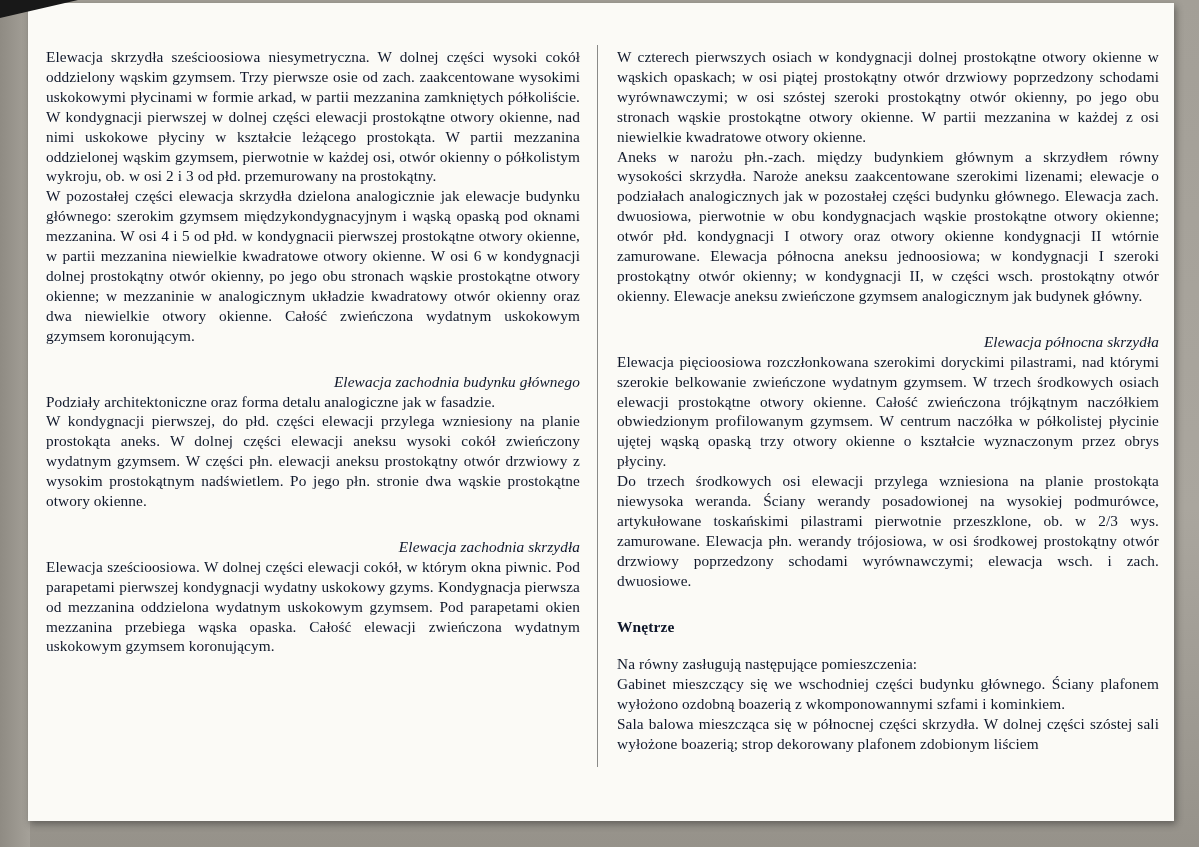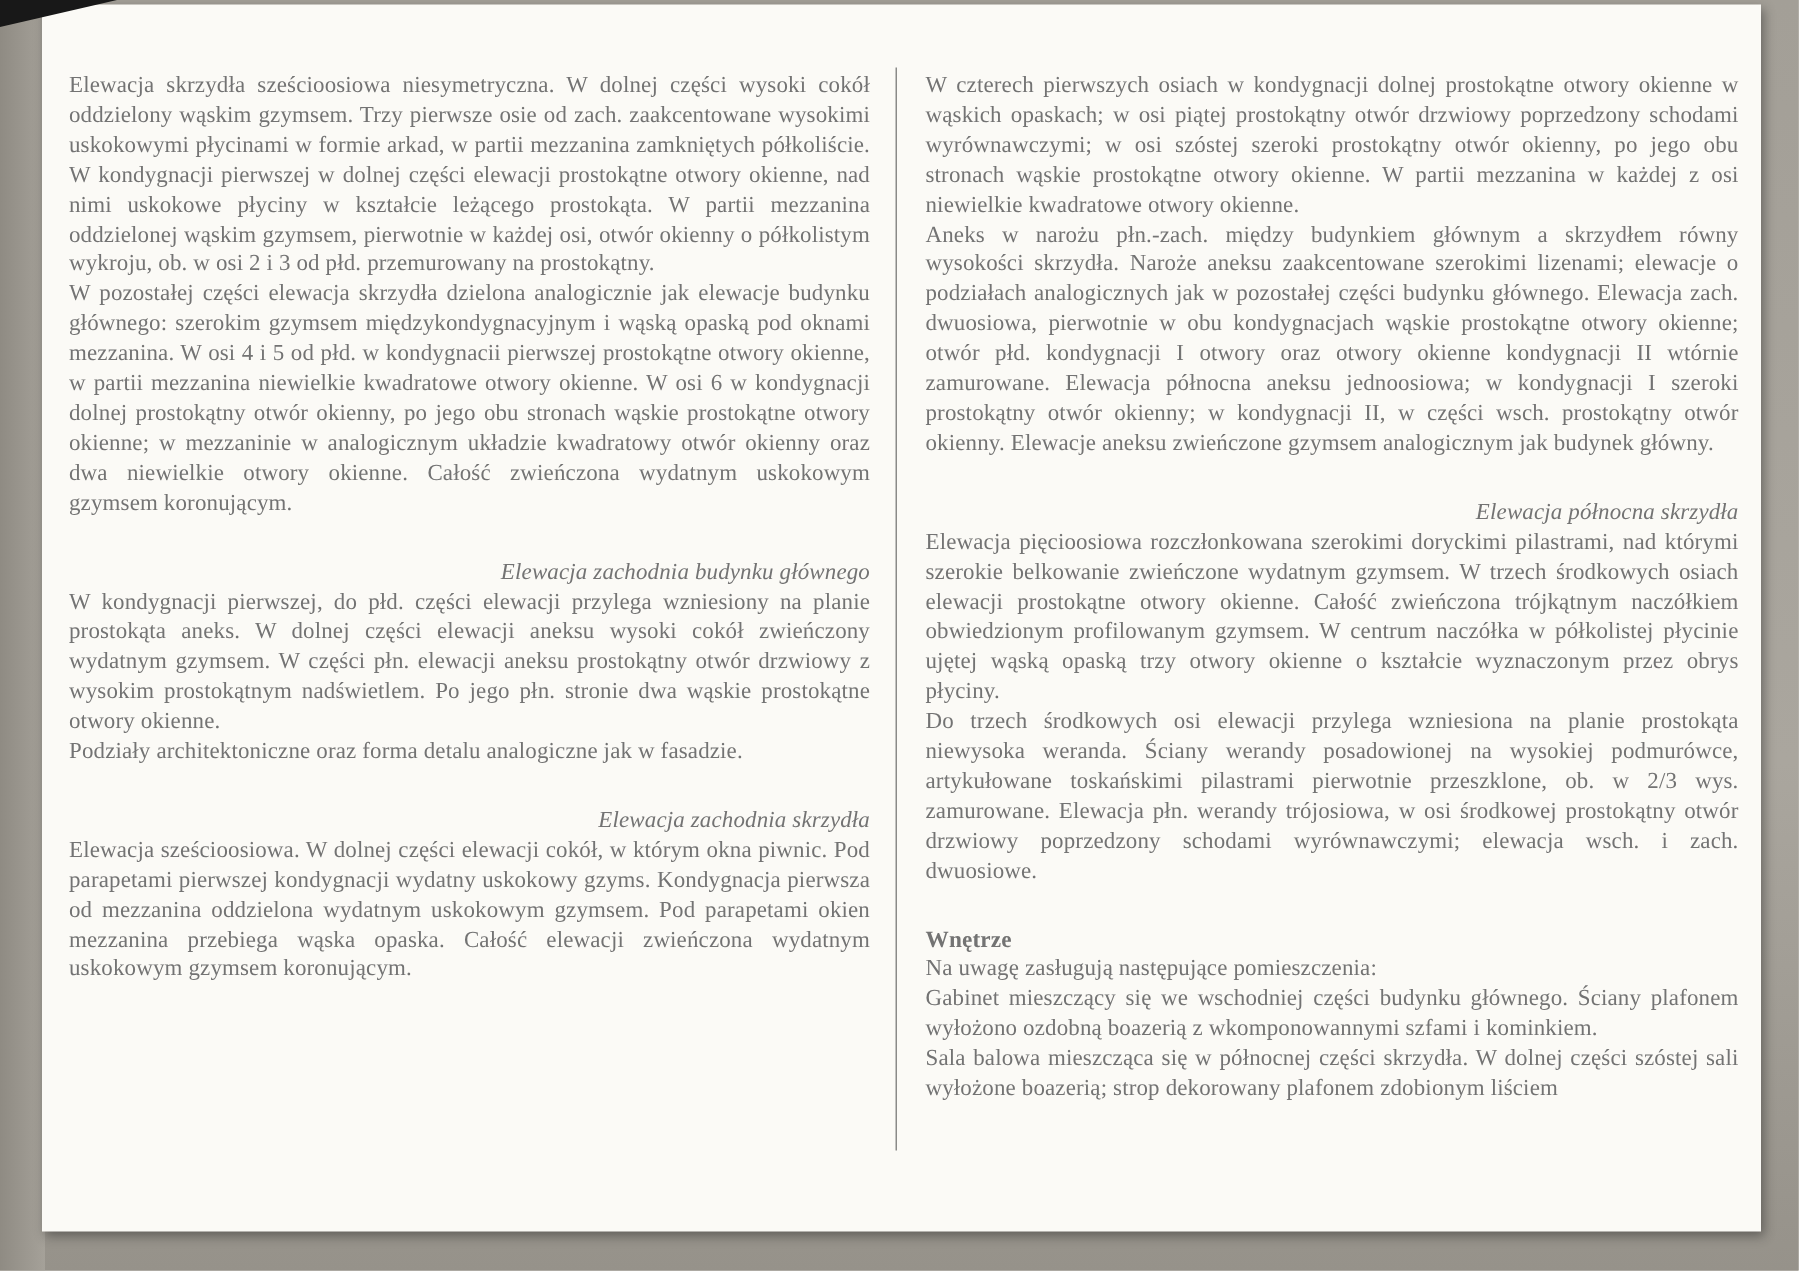--- a/index.html
+++ b/index.html
@@ -44,74 +44,74 @@
     position: absolute;
     left: 569px;
     top: 42px;
     width: 1px;
     height: 722px;
     background: #8a8a88;
   }
   .col {
     position: absolute;
     top: 44px;
-    color: #737373;
+    color: #0f172a;
     font-size: 15.3px;
     line-height: 19.9px;
     text-align: justify;
     letter-spacing: 0.1px;
   }
   .col-left  { left: 18px;  width: 534px; }
   .col-right { left: 589px; width: 542px; }
   .para {
     margin: 0;
     text-align: justify;
   }
   .heading-italic {
     margin: 26px 0 0 0;
     font-size: 15.3px;
     font-weight: normal;
     font-style: italic;
     text-align: right;
   }
   .heading-bold {
-    margin: 26px 0 0 0;
+    margin: 26px 0 18px 0;
     font-size: 15.5px;
     font-weight: bold;
     font-style: normal;
     text-align: left;
   }
 </style>
 </head>
 <body>
 
 <div class="scan">
   <div class="edge-shade-left"></div>
   <div class="corner-artifact"></div>
 
   <div class="page">
 
     <div class="col col-left">
       <p class="para">Elewacja skrzydła sześcioosiowa niesymetryczna. W dolnej części wysoki cokół oddzielony wąskim gzymsem. Trzy pierwsze osie od zach. zaakcentowane wysokimi uskokowymi płycinami w formie arkad, w partii mezzanina zamkniętych półkoliście. W kondygnacji pierwszej w dolnej części elewacji prostokątne otwory okienne, nad nimi uskokowe płyciny w kształcie leżącego prostokąta. W partii mezzanina oddzielonej wąskim gzymsem, pierwotnie w każdej osi, otwór okienny o półkolistym wykroju, ob. w osi 2 i 3 od płd. przemurowany na prostokątny.</p>
       <p class="para">W pozostałej części elewacja skrzydła dzielona analogicznie jak elewacje budynku głównego: szerokim gzymsem międzykondygnacyjnym i wąską opaską pod oknami mezzanina. W osi 4 i 5 od płd. w kondygnacii pierwszej prostokątne otwory okienne, w partii mezzanina niewielkie kwadratowe otwory okienne. W osi 6 w kondygnacji dolnej prostokątny otwór okienny, po jego obu stronach wąskie prostokątne otwory okienne; w mezzaninie w analogicznym układzie kwadratowy otwór okienny oraz dwa niewielkie otwory okienne. Całość zwieńczona wydatnym uskokowym gzymsem koronującym.</p>
       <h3 class="heading-italic">Elewacja zachodnia budynku głównego</h3>
+      <p class="para">Podziały architektoniczne oraz forma detalu analogiczne jak w fasadzie.</p>
       <p class="para">W kondygnacji pierwszej, do płd. części elewacji przylega wzniesiony na planie prostokąta aneks. W dolnej części elewacji aneksu wysoki cokół zwieńczony wydatnym gzymsem. W części płn. elewacji aneksu prostokątny otwór drzwiowy z wysokim prostokątnym nadświetlem. Po jego płn. stronie dwa wąskie prostokątne otwory okienne.</p>
-      <p class="para">Podziały architektoniczne oraz forma detalu analogiczne jak w fasadzie.</p>
       <h3 class="heading-italic">Elewacja zachodnia skrzydła</h3>
       <p class="para">Elewacja sześcioosiowa. W dolnej części elewacji cokół, w którym okna piwnic. Pod parapetami pierwszej kondygnacji wydatny uskokowy gzyms. Kondygnacja pierwsza od mezzanina oddzielona wydatnym uskokowym gzymsem. Pod parapetami okien mezzanina przebiega wąska opaska. Całość elewacji zwieńczona wydatnym uskokowym  gzymsem koronującym.</p>
     </div>
 
     <div class="column-divider"></div>
 
     <div class="col col-right">
       <p class="para">W czterech pierwszych osiach w kondygnacji dolnej prostokątne otwory okienne w wąskich opaskach; w osi piątej prostokątny otwór drzwiowy poprzedzony schodami wyrównawczymi; w osi szóstej szeroki prostokątny otwór okienny, po jego obu stronach wąskie prostokątne otwory okienne. W partii mezzanina w każdej z osi niewielkie kwadratowe otwory okienne.</p>
       <p class="para">Aneks w narożu płn.-zach. między budynkiem głównym a skrzydłem równy wysokości skrzydła. Naroże aneksu zaakcentowane szerokimi lizenami; elewacje o podziałach analogicznych jak w pozostałej części budynku głównego. Elewacja zach. dwuosiowa, pierwotnie w obu kondygnacjach wąskie prostokątne otwory okienne; otwór płd. kondygnacji I otwory oraz otwory okienne kondygnacji II wtórnie zamurowane. Elewacja północna aneksu jednoosiowa; w kondygnacji I szeroki prostokątny otwór okienny; w kondygnacji II, w części wsch. prostokątny otwór okienny. Elewacje aneksu zwieńczone gzymsem analogicznym jak budynek główny.</p>
       <h3 class="heading-italic">Elewacja północna skrzydła</h3>
       <p class="para">Elewacja pięcioosiowa rozczłonkowana szerokimi doryckimi pilastrami, nad którymi szerokie belkowanie zwieńczone wydatnym gzymsem. W trzech środkowych osiach elewacji prostokątne otwory okienne. Całość zwieńczona trójkątnym naczółkiem obwiedzionym profilowanym gzymsem. W centrum naczółka w półkolistej płycinie ujętej wąską opaską trzy otwory okienne o kształcie wyznaczonym przez obrys płyciny.</p>
       <p class="para">Do trzech środkowych osi elewacji przylega wzniesiona na planie prostokąta niewysoka weranda. Ściany werandy posadowionej na wysokiej podmurówce, artykułowane toskańskimi pilastrami pierwotnie przeszklone, ob. w 2/3 wys. zamurowane. Elewacja płn. werandy trójosiowa, w osi środkowej prostokątny otwór drzwiowy poprzedzony schodami wyrównawczymi; elewacja wsch. i zach. dwuosiowe.</p>
       <h3 class="heading-bold">Wnętrze</h3>
-      <p class="para">Na uwagę zasługują następujące pomieszczenia:</p>
+      <p class="para">Na równy zasługują następujące pomieszczenia:</p>
       <p class="para">Gabinet mieszczący się we wschodniej części budynku głównego. Ściany plafonem wyłożono ozdobną boazerią z wkomponowannymi szfami i kominkiem.</p>
       <p class="para">Sala balowa mieszcząca się w północnej części skrzydła. W dolnej części szóstej sali wyłożone boazerią; strop dekorowany plafonem zdobionym  liściem</p>
     </div>
 
   </div>
 </div>
 
 </body></html>

